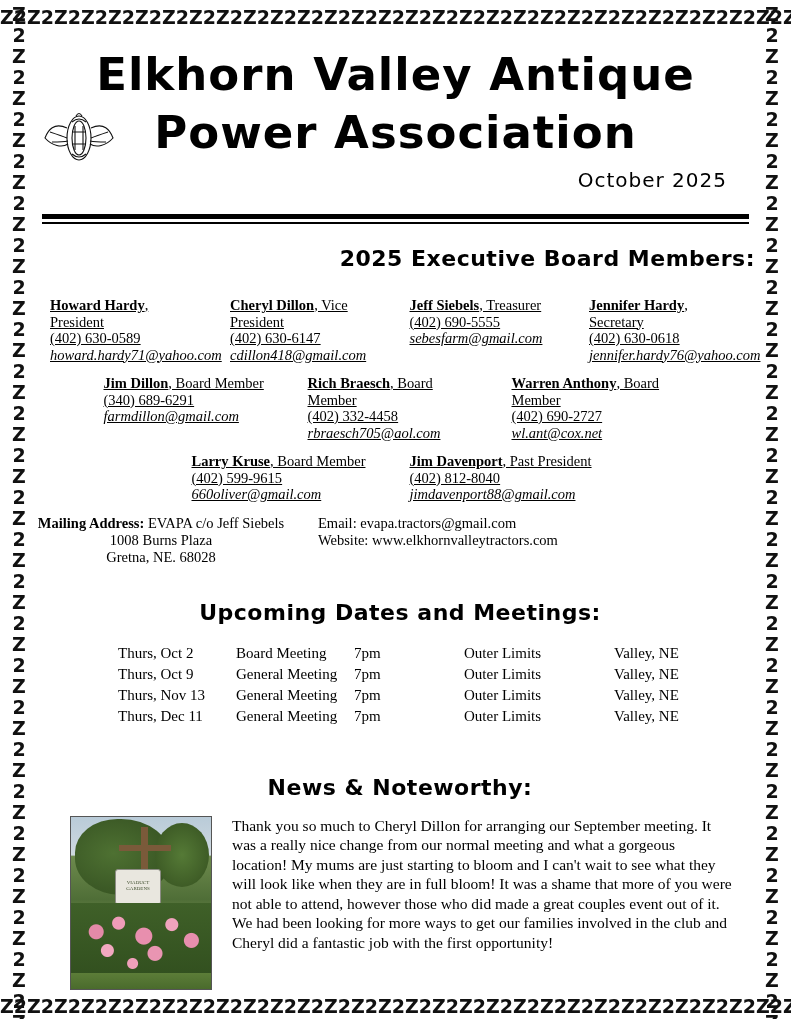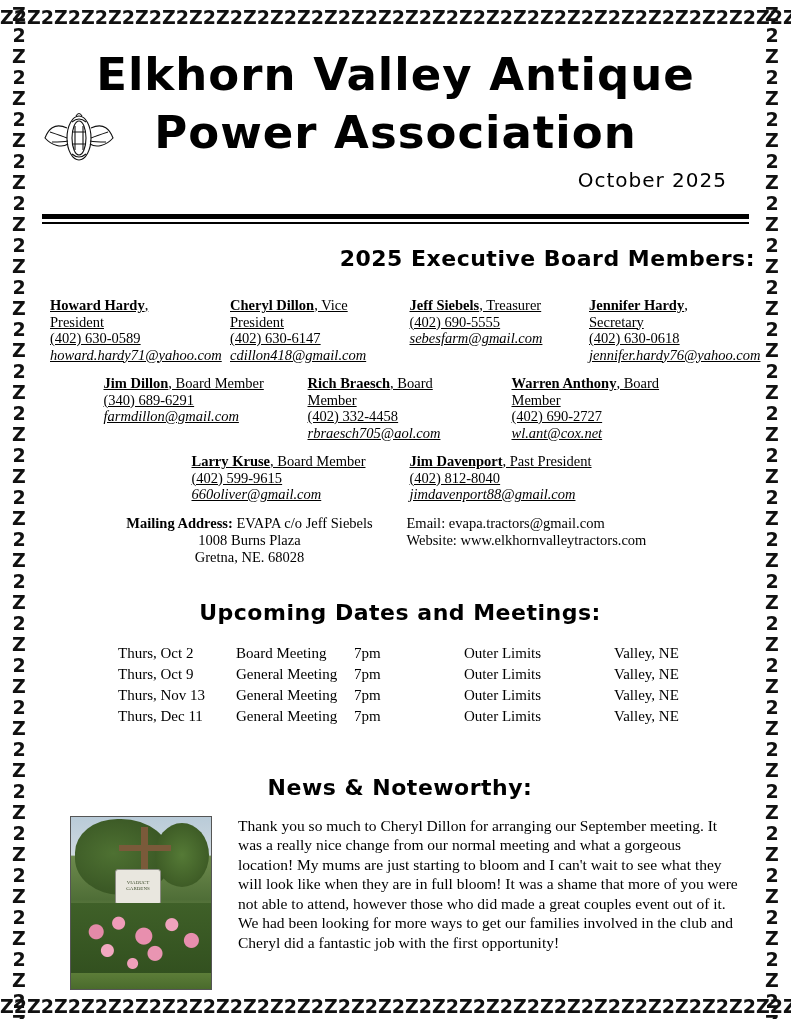--- a/index.html
+++ b/index.html
@@ -152,21 +152,20 @@
   .member .role { font-weight: normal; }
   .member .ph, .member .em { display: block; }
   .member .em { font-style: italic; }
 
   .row1 .member { width: 152px; }
   .row2 .member { width: 176px; }
   .row3 .member { width: 190px; }
 
   .addr-block {
     display: flex;
-    justify-content: center;
     margin-top: 10px;
     font-size: 14.5px;
     line-height: 17px;
   }
   .addr-left {
     width: 250px;
     text-align: center;
   }
   .addr-left .lbl { font-weight: bold; }
   .addr-right {
@@ -267,21 +266,21 @@
       radial-gradient(circle at 44% 84%, #efa0ba 0 5px, transparent 6px),
       linear-gradient(#3f6028, #32501f);
   }
   .photo .grass {
     position: absolute;
     left: 0; bottom: 0;
     width: 140px; height: 16px;
     background: linear-gradient(#5c7d38, #4a6b2c);
   }
   .news-text {
-    margin-left: 26px;
+    margin-left: 20px;
     font-size: 15.5px;
     line-height: 19.5px;
     width: 500px;
     text-align: left;
   }
 </style>
 </head>
 <body>
 
 <div class="page">

